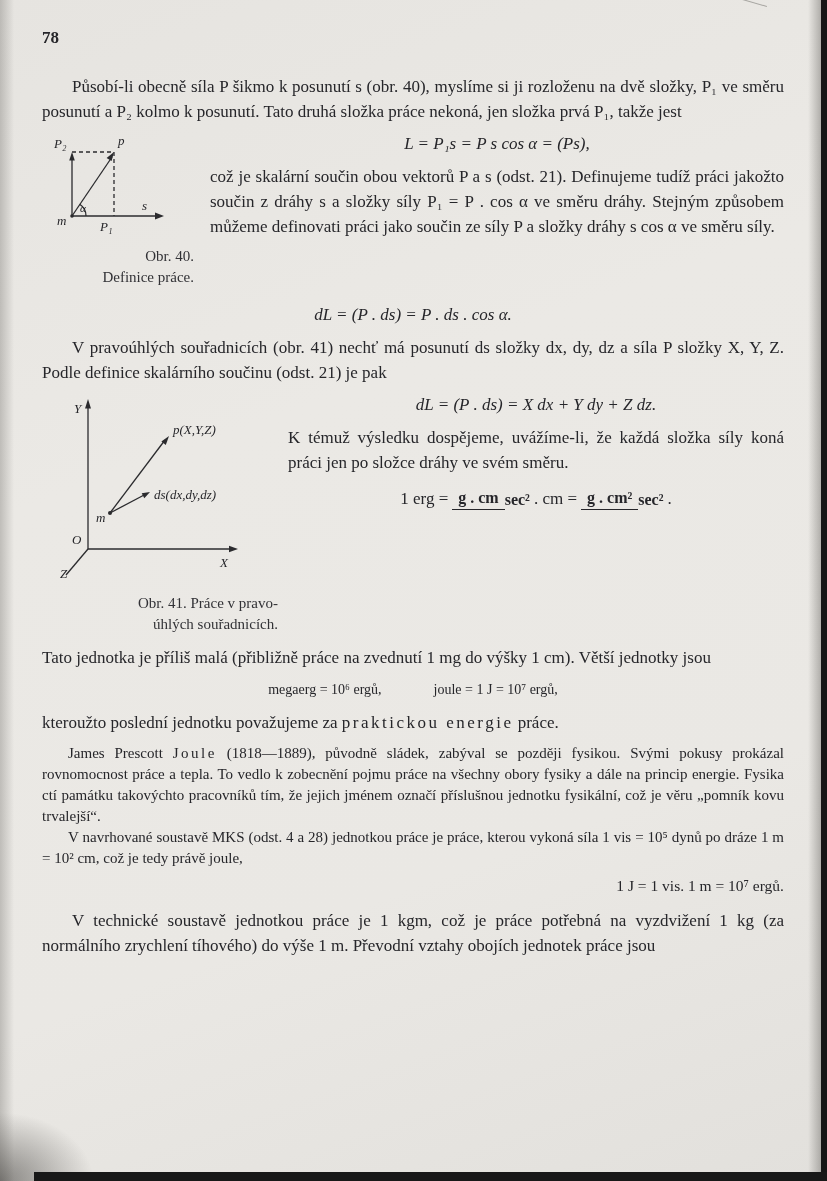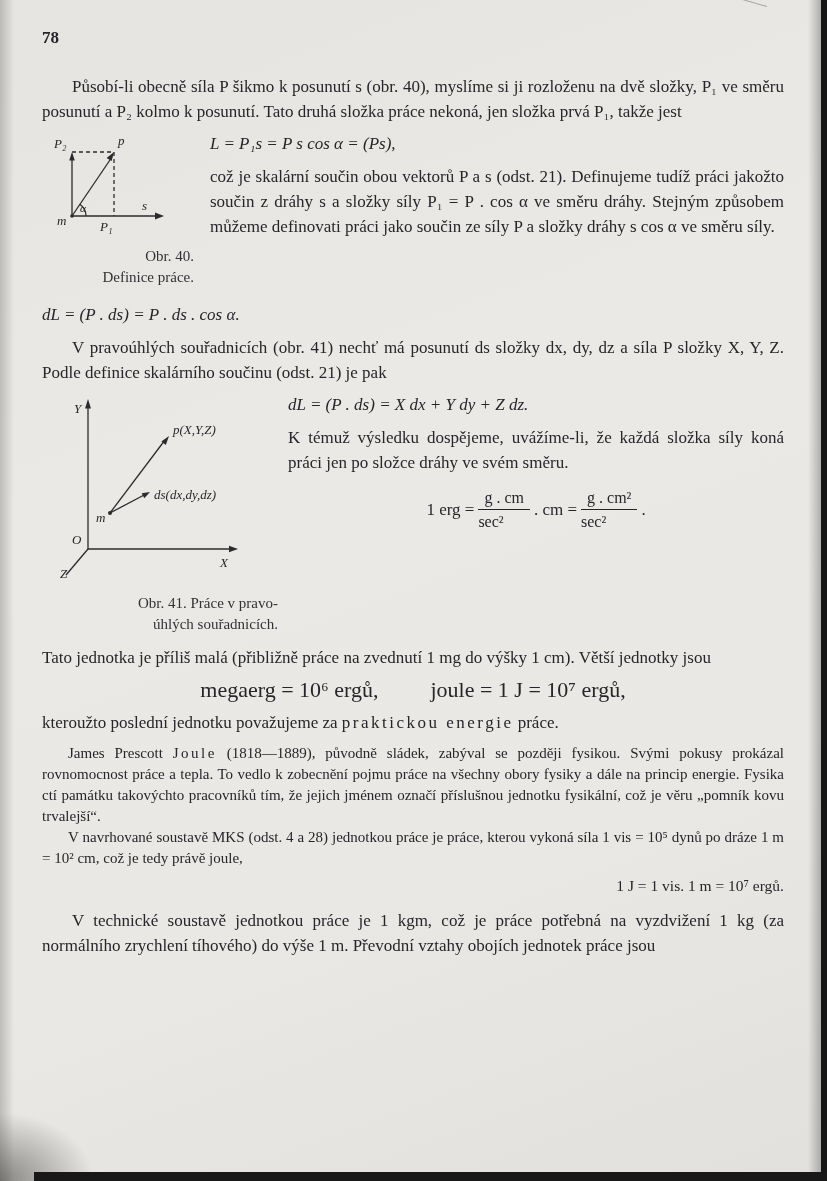--- a/index.html
+++ b/index.html
@@ -43,27 +43,27 @@
 
   .content { position: absolute; left: 42px; top: 28px; width: 742px; }
   .page-number { font-size: 17px; font-weight: bold; margin-bottom: 26px; }
 
   p { margin: 0; }
   .body-text { font-size: 17px; line-height: 25px; text-align: justify; }
   .indent { text-indent: 30px; }
   .note { font-size: 15px; line-height: 21px; text-align: justify; }
   .note-indent { text-indent: 26px; }
 
-  .eq { font-size: 17px; line-height: 26px; font-style: italic; margin: 7px 0; }
+  .eq { font-size: 17px; line-height: 26px; text-align: center; font-style: italic; margin: 7px 0; }
   .eq-small { font-size: 15.5px; line-height: 22px; text-align: right; margin: 6px 0; }
 
-  .units-row { display: flex; justify-content: center; gap: 52px; font-size: 22px; line-height: 26px; margin: 7px 0; }
+  .units-row { display: flex; justify-content: center; gap: 52px; font-size: 14px; line-height: 26px; margin: 7px 0; }
 
   .eq-row { display: flex; justify-content: center; align-items: center; gap: 4px; font-size: 17px; margin: 12px 0 6px 0; }
-  .frac { display: inline-flex; flex-direction: column; line-height: 21px; font-size: 16px; }
+  .frac { display: inline-flex; flex-direction: row; align-items: center; line-height: 21px; font-size: 16px; font-weight: bold; }
   .frac .num { padding: 0 6px 1px 6px; border-bottom: 1.4px solid #26262a; }
   .frac .den { padding-top: 1px; }
 
   .fig40 { float: left; width: 152px; margin: 6px 16px 2px 0; text-align: center; }
   .fig41 { float: left; width: 236px; margin: 6px 10px 2px 0; text-align: center; }
   .fig-caption { font-size: 15px; line-height: 21px; color: #323236; margin-top: 8px; text-align: right; }
   .fig-svg { display: inline-block; }
 
   .gesperrt { letter-spacing: 2.5px; }
   .ital { font-style: italic; }

